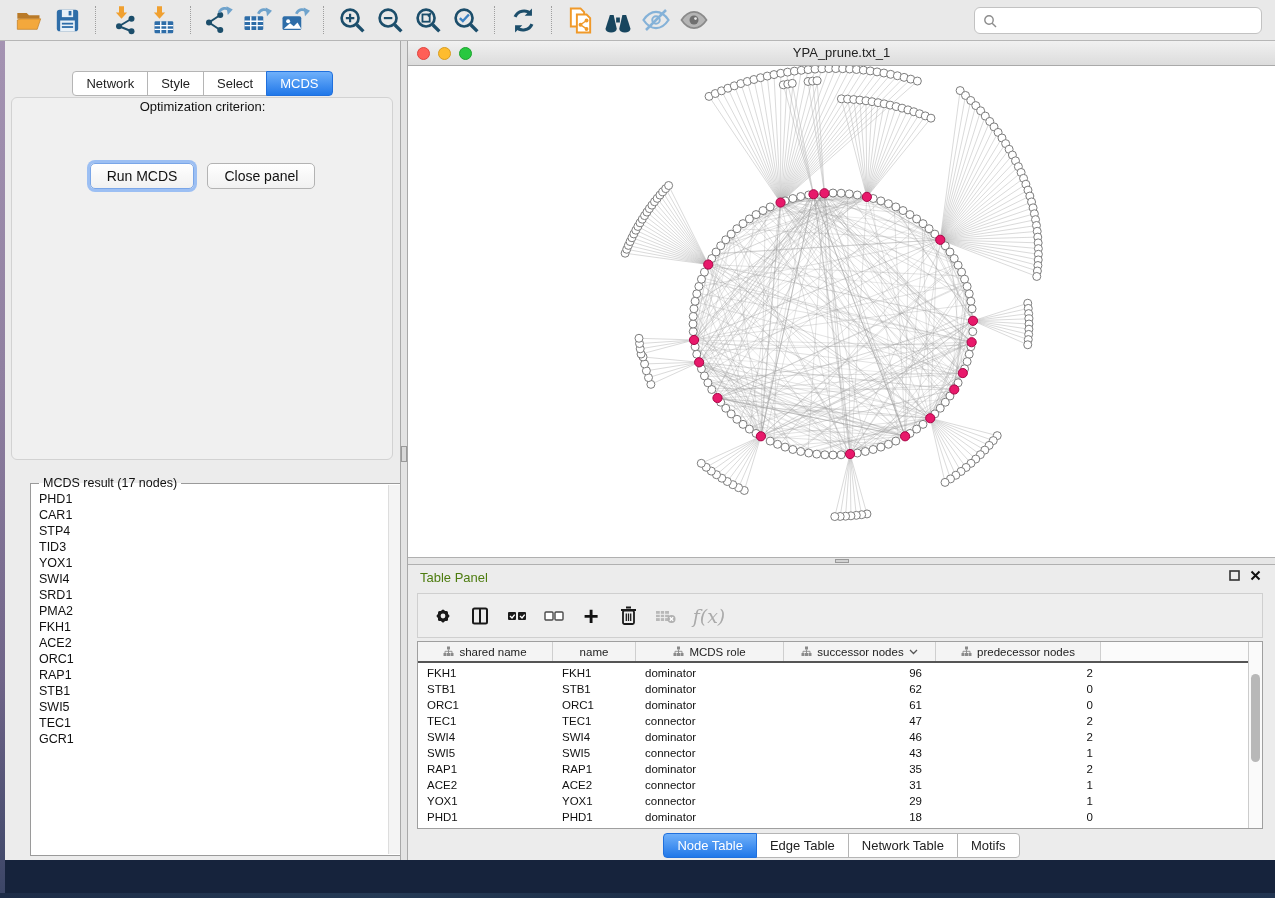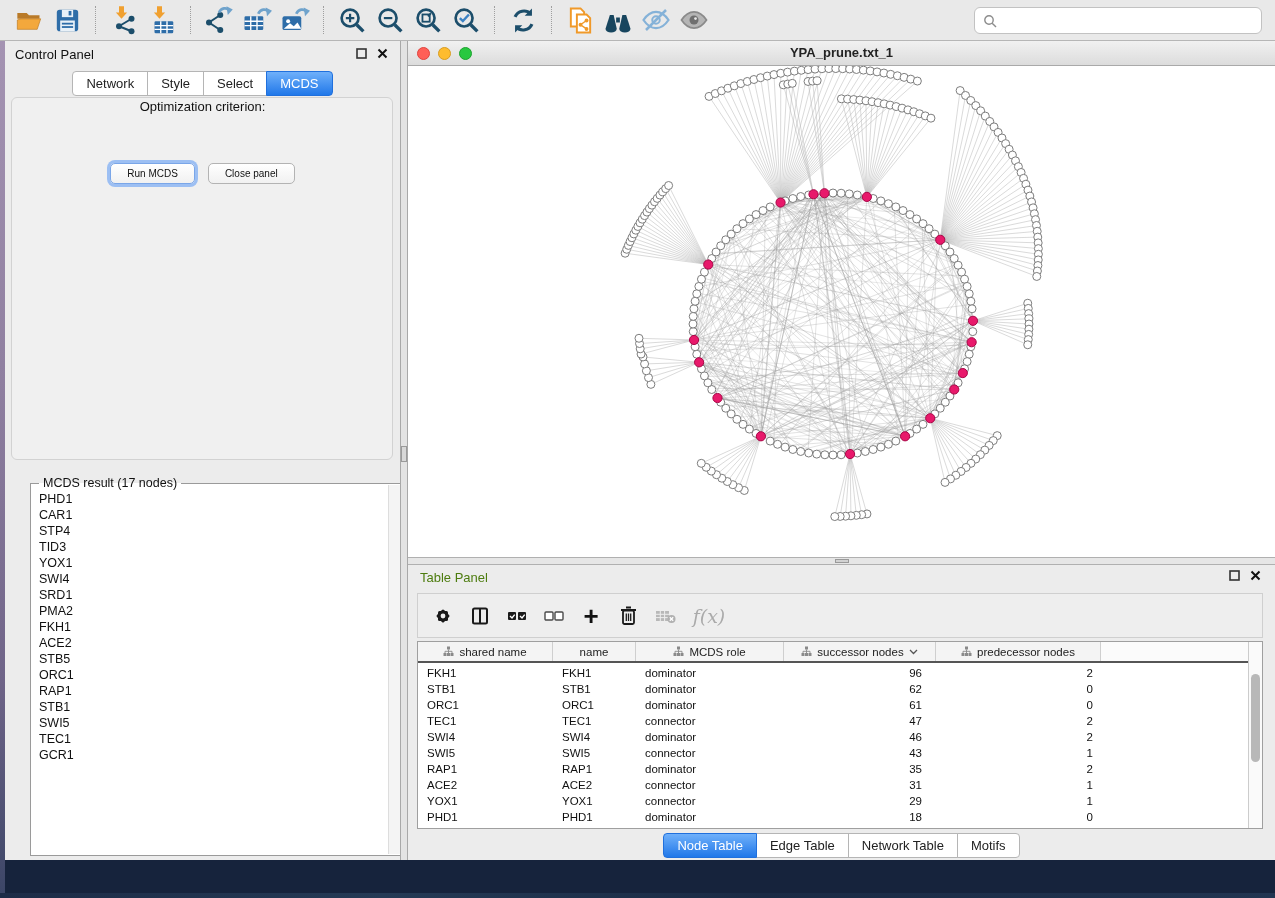--- a/index.html
+++ b/index.html
@@ -25,40 +25,40 @@
   .seg .tab:first-child{border-radius:4px 0 0 4px;margin-left:0;}
   .seg .tab:last-child{border-radius:0 4px 4px 0;}
   .seg .tab.active{background:linear-gradient(180deg,#6fb0fa,#2178e9);border-color:#2070dd;color:#fff;z-index:2;}
   .cp-box{position:absolute;left:6px;top:56px;width:382px;height:363px;background:#f0f0f0;border:1px solid #d2d2d2;border-radius:6px;}
   .opt-label{position:absolute;left:0;top:58px;width:100%;text-align:center;font-size:13px;color:#111;}
   .opt-select{position:absolute;left:34px;top:82px;width:314px;height:24px;background:#fff;border:1px solid #b9b9b9;border-radius:5px;display:flex;align-items:center;font-size:13px;color:#111;padding-left:10px;}
   .opt-select .stepper{position:absolute;right:1px;top:1px;bottom:1px;width:19px;border-radius:0 4px 4px 0;background:linear-gradient(180deg,#66a4f6,#2d72e2);display:flex;flex-direction:column;align-items:center;justify-content:center;gap:2px;}
   .arr-up{width:0;height:0;border-left:3.5px solid transparent;border-right:3.5px solid transparent;border-bottom:4.5px solid #fff;}
   .arr-dn{width:0;height:0;border-left:3.5px solid transparent;border-right:3.5px solid transparent;border-top:4.5px solid #fff;}
   .cp-buttons{position:absolute;left:0;top:122px;width:100%;display:flex;justify-content:center;gap:13px;}
-  .btn{font-size:10px;color:#111;background:linear-gradient(180deg,#ffffff,#f1f1f1);border:1px solid #b3b3b3;border-radius:5px;padding:4px 16px;}
+  .btn{font-size:14px;color:#111;background:linear-gradient(180deg,#ffffff,#f1f1f1);border:1px solid #b3b3b3;border-radius:5px;padding:4px 16px;}
   .btn.focus{box-shadow:0 0 0 3px rgba(110,165,245,.65);border-color:#7aa6e8;}
   .mcds-fieldset{position:absolute;left:7px;top:424px;width:372px;height:373px;border:1px solid #9a9a9a;background:#fff;margin:18px;padding:0;}
   .mcds-legend{position:absolute;left:8px;top:-8px;font-size:12.5px;color:#111;background:linear-gradient(180deg,#ececec 50%,#ffffff 50%);padding:0 4px;}
   .mcds-list{position:absolute;left:1px;top:3px;right:13px;bottom:1px;overflow:hidden;padding:4px 0 0 7px;}
   .mcds-list .li{font-size:12.5px;color:#111;line-height:16px;}
   .list-scroll{position:absolute;right:1px;top:1px;bottom:1px;width:12px;background:#f4f4f4;border-left:1px solid #ddd;}
   
   .vsplit{position:absolute;left:400px;top:41px;width:8px;height:819px;background:#e3e3e3;border-left:1px solid #a8a8a8;border-right:1px solid #a8a8a8;}
   .vsplit .grip{position:absolute;left:0px;top:405px;width:6px;height:16px;background:#d8d8d8;border:1px solid #9a9a9a;}
   
   .rarea{position:absolute;left:408px;top:41px;width:867px;height:819px;background:#ececec;}
   .net-window{position:absolute;left:0;top:0;width:867px;height:516px;background:#fff;}
   .nw-titlebar{position:absolute;left:0;top:0;width:100%;height:25px;background:linear-gradient(180deg,#f1f1f1,#dcdcdc);border-bottom:1px solid #a9a9a9;}
   .lights{position:absolute;left:9px;top:6px;display:flex;gap:8px;}
   .light{width:13px;height:13px;border-radius:50%;}
   .l-red{background:#ff5f57;border:1px solid #e0443e;}
   .l-yel{background:#febc2e;border:1px solid #d89c21;}
   .l-grn{background:#28c840;border:1px solid #1da32f;}
-  .nw-title{position:absolute;left:0;top:4px;width:100%;text-align:center;font-size:13px;font-weight:700;color:#222;}
+  .nw-title{position:absolute;left:0;top:4px;width:100%;text-align:center;font-size:13px;font-weight:400;color:#222;}
   .nw-canvas{position:absolute;left:0;top:25px;width:867px;height:491px;background:#fff;}
   .hsplit{position:absolute;left:0;top:516px;width:867px;height:8px;background:#e6e6e6;border-top:1px solid #b0b0b0;border-bottom:1px solid #b0b0b0;}
   .hsplit .grip{position:absolute;left:427px;top:1px;width:14px;height:4px;background:#d2d2d2;border:1px solid #9a9a9a;}
   
   .tpanel{position:absolute;left:0;top:524px;width:867px;height:295px;background:#ececec;}
   .tp-title{position:absolute;left:12px;top:5px;font-size:13px;color:#4d7c0f;}
   .tp-toolbar{position:absolute;left:9px;top:28px;width:846px;height:45px;background:#eeeeee;border:1px solid #cfcfcf;display:flex;align-items:center;padding:0 10px;gap:7px;}
   .tpi{width:30px;height:30px;display:flex;align-items:center;justify-content:center;flex:0 0 auto;}
   .plus-glyph{font-size:26px;font-weight:700;color:#111;line-height:26px;}
   .fx-glyph{font-family:"DejaVu Serif","Liberation Serif",serif;font-style:italic;font-size:19px;color:#aaa;}
@@ -231,31 +231,20 @@
     <div class="searchbox">
       <svg width="14" height="14" viewBox="0 0 14 14">
           <circle cx="6" cy="6" r="4.2" fill="none" stroke="#8c8c8c" stroke-width="1.4"></circle>
           <path d="M9.2 9.2L13 13" stroke="#8c8c8c" stroke-width="1.4"></path>
         </svg>
       <input value="" style="">
     </div>
   </div>
 
   <div class="cpanel">
-    <div class="cp-header">
-      <span class="cp-title">Control Panel</span>
-      <span class="winbtns">
-        <svg width="11" height="11" viewBox="0 0 11 11">
-            <rect x="1" y="1" width="9" height="9" fill="none" stroke="#333" stroke-width="1.6"></rect>
-          </svg>
-        <svg width="11" height="11" viewBox="0 0 11 11">
-            <path d="M1.5 1.5l8 8M9.5 1.5l-8 8" stroke="#111" stroke-width="2"></path>
-          </svg>
-      </span>
-    </div>
     <div class="cp-tabs">
       <div class="seg">
         <span class="tab">Network</span>
         <span class="tab">Style</span>
         <span class="tab">Select</span>
         <span class="tab active">MCDS</span>
       </div>
     </div>
     <div class="cp-box"></div>
     <div class="opt-label">Optimization criterion:</div>
@@ -269,21 +258,20 @@
           <div class="li">PHD1</div>
           <div class="li">CAR1</div>
           <div class="li">STP4</div>
           <div class="li">TID3</div>
           <div class="li">YOX1</div>
           <div class="li">SWI4</div>
           <div class="li">SRD1</div>
           <div class="li">PMA2</div>
           <div class="li">FKH1</div>
           <div class="li">ACE2</div>
-          <div class="li">STB5</div>
           <div class="li">ORC1</div>
           <div class="li">RAP1</div>
           <div class="li">STB1</div>
           <div class="li">SWI5</div>
           <div class="li">TEC1</div>
           <div class="li">GCR1</div>
         </div>
       <div class="list-scroll"></div>
     </div>
   </div>

